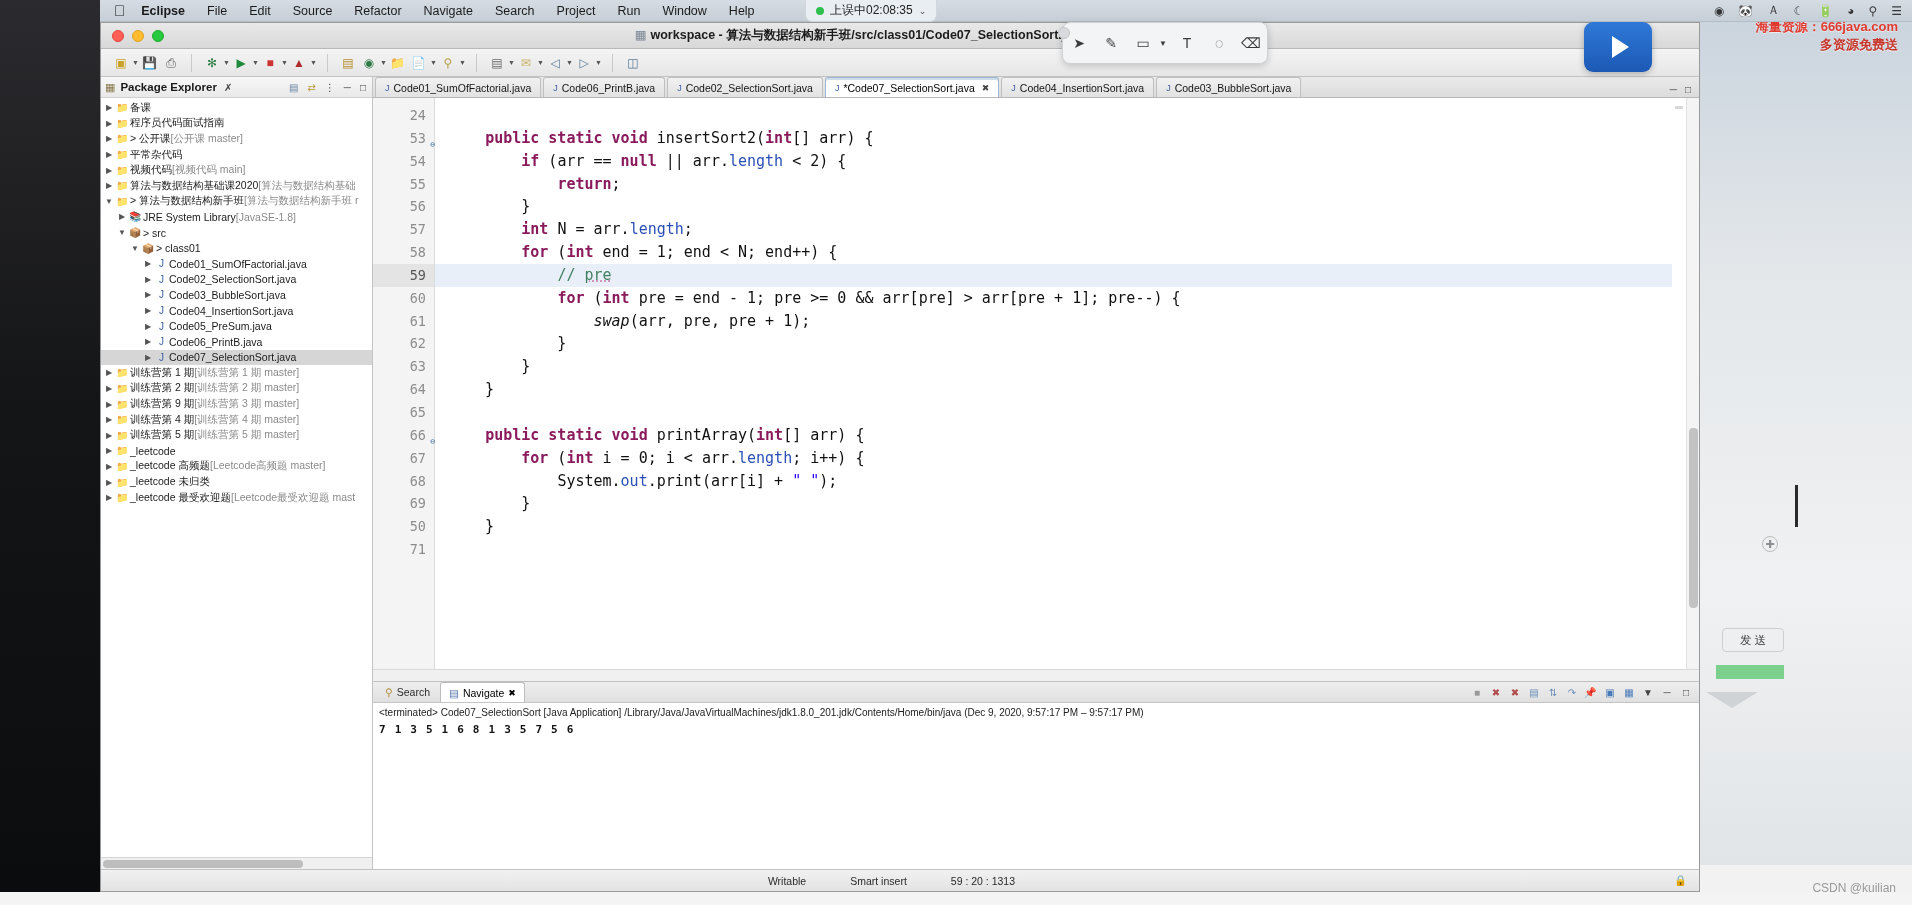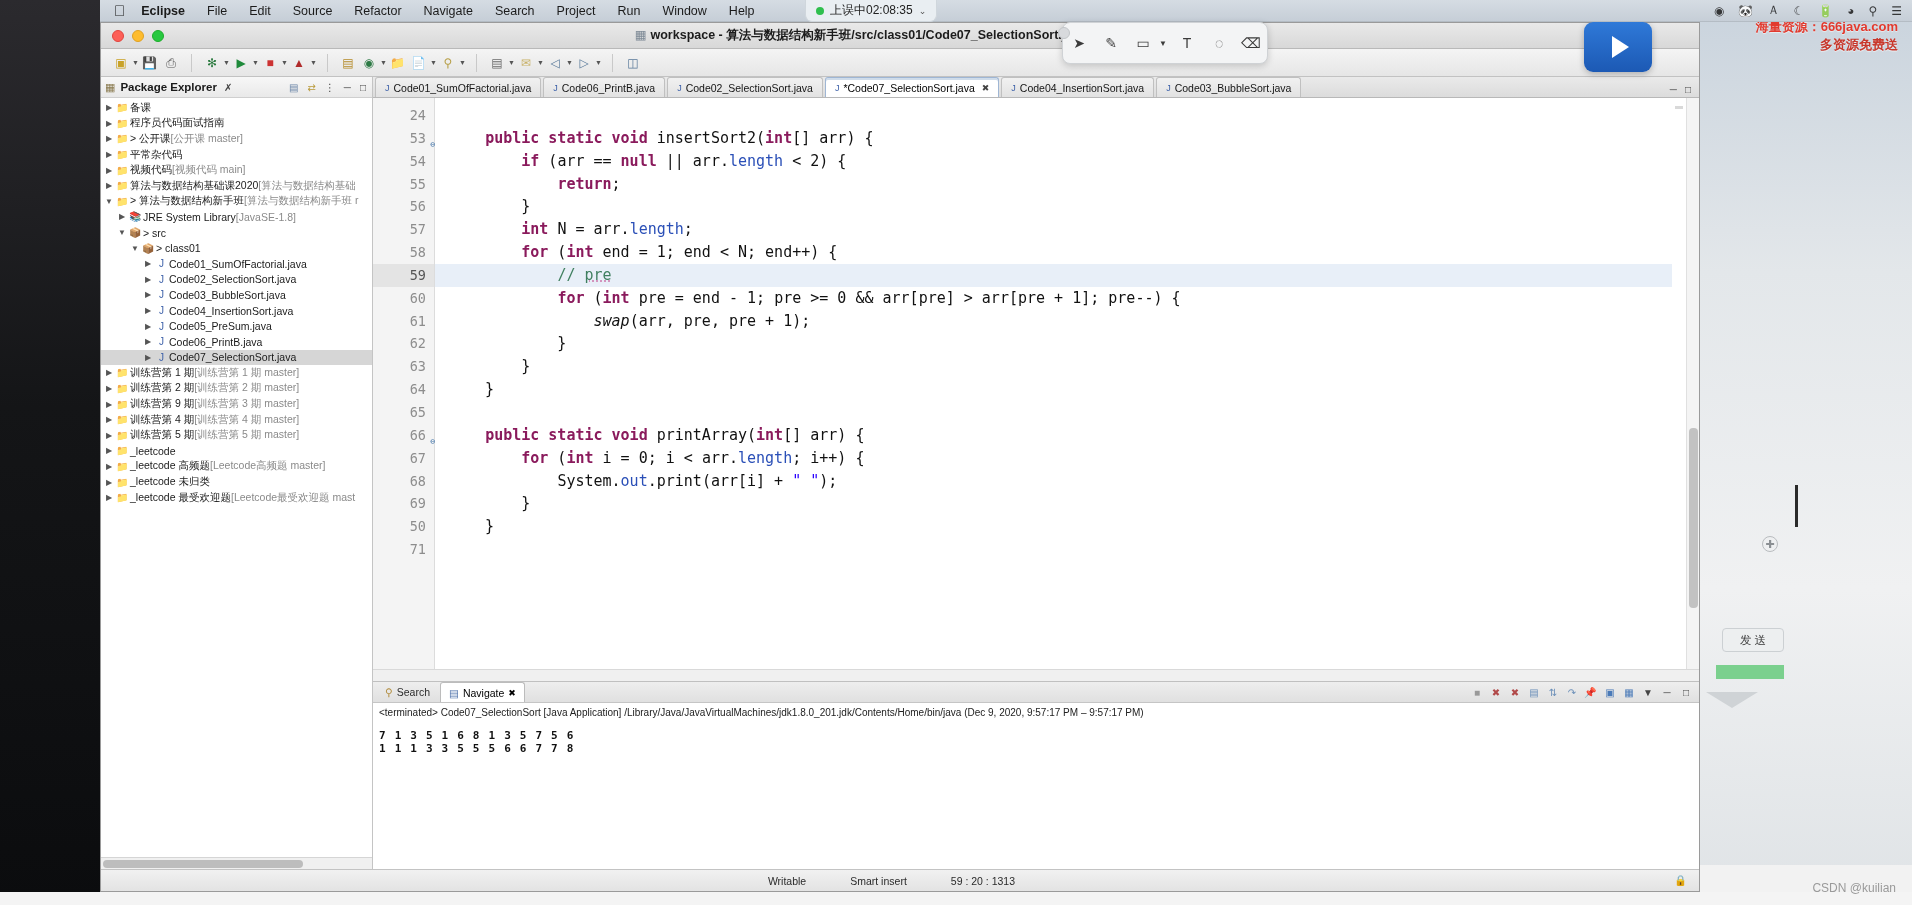--- a/index.html
+++ b/index.html
@@ -212,21 +212,21 @@
     height:21px; flex:0 0 21px; display:flex; align-items:center;
     background:linear-gradient(180deg,#eeeeee,#e0e0e0); border-bottom:1px solid #c5c5c5;
     padding-left:4px; font-size:10.5px; gap:2px;
   }
   .ctab { display:flex; align-items:center; gap:4px; padding:0 8px; height:20px; color:#2b2b2b; }
   .ctab.active { background:#fff; border:1px solid #bcbcbc; border-bottom:none; border-radius:3px 3px 0 0; color:#000; }
   .ctab .xc { font-size:9px; }
   #contools { margin-left:auto; display:flex; align-items:center; gap:5px; padding-right:6px; font-size:10px; color:#444; }
   #contools .ci { width:14px; height:14px; display:flex; align-items:center; justify-content:center; }
   #conbody { flex:1 1 auto; overflow:hidden; padding:4px 6px; font-family:"DejaVu Sans Mono", monospace; font-size:10.5px; color:#111; }
-  #conbody .hdr { font-family:"Liberation Sans", sans-serif; font-size:10px; color:#222; margin-bottom:11px; }
+  #conbody .hdr { font-family:"Liberation Sans", sans-serif; font-size:10px; color:#222; margin-bottom:5px; }
   #conbody .out { letter-spacing:1.2px; line-height:13px; font-weight:bold; font-size:11px; }
 
   
   #status {
     flex:0 0 22px; height:22px; display:flex; align-items:center;
     background:linear-gradient(180deg,#f1f1f1,#e3e3e3); border-top:1px solid #c3c3c3;
     font-size:10.5px; color:#2a2a2a; padding:0 8px; gap:0;
   }
   #status .sp { flex:1 1 auto; }
   #status .cell { padding:0 22px; white-space:nowrap; }
@@ -676,21 +676,20 @@
             <span class="ci" style="color:#4a7ab8">▣</span>
             <span class="ci" style="color:#4a7ab8">▦</span>
             <span class="ci">▼</span>
             <span class="ci">─</span>
             <span class="ci">□</span>
           </div>
         </div>
         <div id="conbody">
           <div class="hdr">&lt;terminated&gt; Code07_SelectionSort [Java Application] /Library/Java/JavaVirtualMachines/jdk1.8.0_201.jdk/Contents/Home/bin/java (Dec 9, 2020, 9:57:17 PM – 9:57:17 PM)</div>
           <div class="out">7 1 3 5 1 6 8 1 3 5 7 5 6</div>
-          <div class="out">1 1 1 3 3 5 5 5 6 6 7 7 8</div>
         </div>
       </div>
 
     </div>
   </div>
 
   <div id="status">
     <span class="sp"></span>
     <span class="cell">Writable</span>
     <span class="cell">Smart insert</span>

